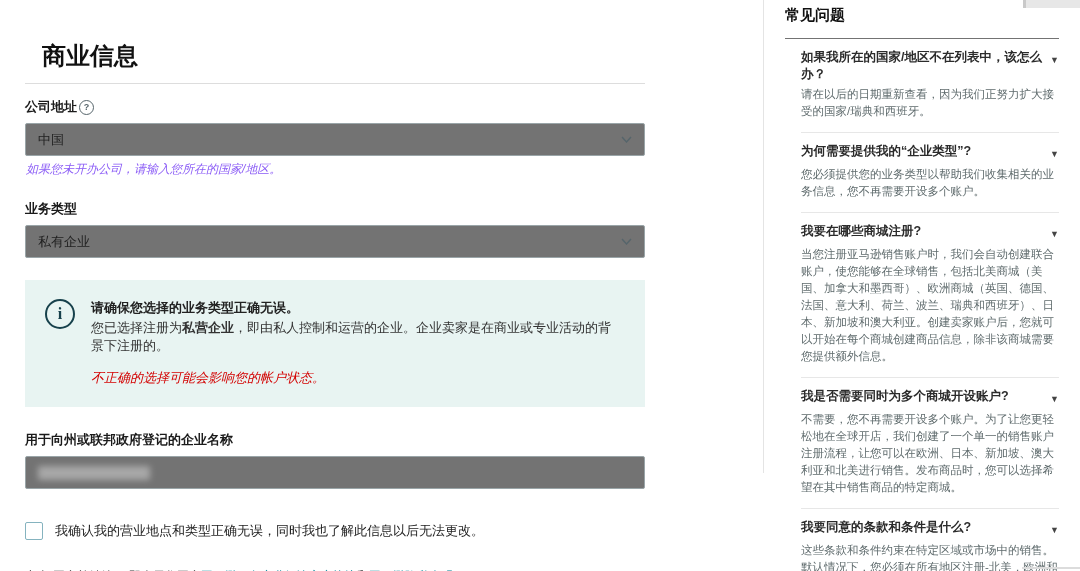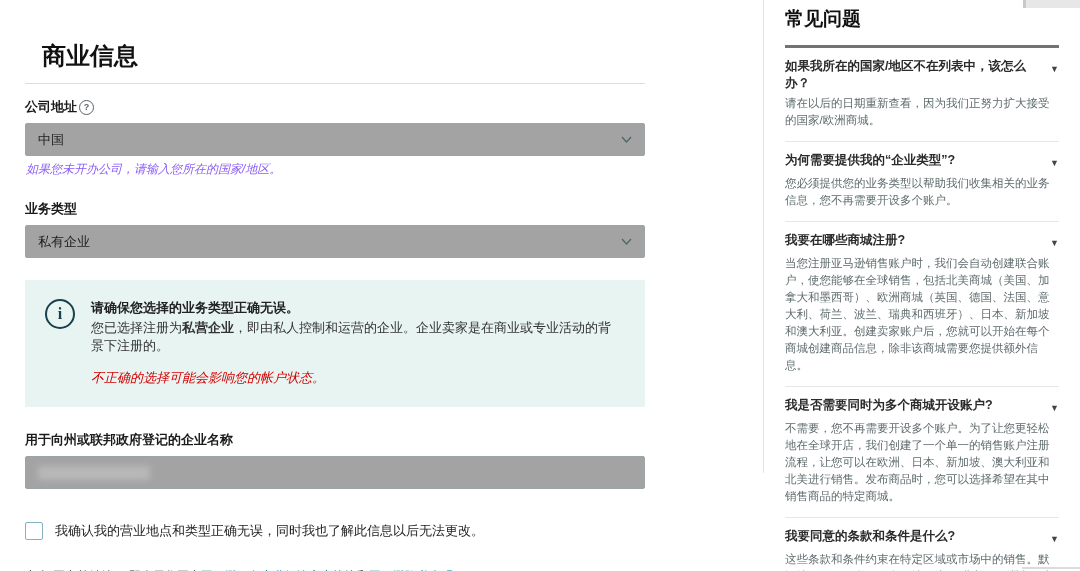--- a/index.html
+++ b/index.html
@@ -8,21 +8,21 @@
 
   
   .form-col{position:absolute;left:25px;top:40px;width:682px;}
   .page-title{font-size:24px;font-weight:bold;margin:0 0 11px 17px;color:#111;}
   .title-divider{width:620px;border-top:1px solid #ddd;margin-bottom:14px;}
 
   .field-label{font-size:13px;font-weight:bold;color:#1b1b1b;display:flex;align-items:center;gap:2px;margin-bottom:7px;}
   .help-icon{display:inline-flex;align-items:center;justify-content:center;width:13px;height:13px;
              border:1px solid #56656b;border-radius:50%;font-size:9px;font-weight:bold;color:#56656b;cursor:pointer;}
 
-  .select-box,.text-box{box-sizing:border-box;width:620px;height:33px;border:1px solid #9aa5a8;background:#a3a3a3;
+  .select-box,.text-box{box-sizing:border-box;width:620px;height:33px;border:1px solid #9aa5a8;background:#737373;
              display:flex;align-items:center;justify-content:space-between;padding:0 12px;font-size:13px;color:#222;border-radius:2px;}
   .chevron{width:11px;height:7px;flex:none;}
   .helper-text{font-size:12px;font-style:italic;color:#8b5cf6;margin:5px 0 0 1px;}     .gap22{height:22px;}     .gap24{height:24px;}
 
   .notice{box-sizing:border-box;width:620px;background:#e8f4f2;padding:19px 22px 20px 20px;display:flex;gap:16px;margin-top:22px;}
   .info-icon{flex:none;width:26px;height:26px;border:2px solid #17414c;border-radius:50%;color:#17414c;
              display:flex;align-items:center;justify-content:center;font-size:16px;font-weight:bold;font-family:"Liberation Serif","DejaVu Serif",serif;}
   .notice-heading{font-size:13px;font-weight:bold;color:#222;line-height:18px;}
   .notice-body{font-size:13px;color:#333;line-height:18px;margin-top:2px;}
   .notice-warning{font-size:13px;color:#d30000;margin-top:14px;font-style:italic;}
@@ -32,22 +32,22 @@
   .checkbox-row{display:flex;align-items:flex-start;gap:12px;margin-top:33px;font-size:13px;color:#222;line-height:17px;}
   .checkbox{flex:none;width:16px;height:16px;border:1px solid #85b3bf;border-radius:2px;background:#fff;cursor:pointer;}
 
   .footer-text{margin-top:27px;width:682px;font-size:12px;line-height:19px;color:#333;}
   .footer-text p{margin:0;}
   a.inline-link{color:#008296;text-decoration:none;cursor:pointer;}
 
   
   .v-divider{position:absolute;left:763px;top:0;width:1px;height:473px;background:#e4e4e4;}
   .faq{position:absolute;left:785px;top:6px;width:274px;}
-  .faq-title{font-size:19px;font-weight:bold;color:#111;margin:0 0 0 0;padding-bottom:13px;border-bottom:3px solid #737373;}
-  .faq-item{padding:10px 0 12px 0;border-bottom:1px solid #e7e7e7;}
+  .faq-title{font-size:15px;font-weight:bold;color:#111;margin:0 0 0 0;padding-bottom:13px;border-bottom:1px solid #737373;}
+  .faq-item{padding:10px 0 12px 0;border-bottom:1px solid #e7e7e7;margin-left:16px;}
   .faq-q{display:flex;justify-content:space-between;align-items:flex-start;gap:8px;
          font-size:12.5px;font-weight:bold;color:#2b2b2b;line-height:17px;cursor:pointer;}
   .caret{flex:none;font-size:9px;color:#444;margin-top:3px;}
   .faq-a{font-size:11.5px;color:#5f6b6d;line-height:17px;margin-top:3px;}
 
   
   .scroll-frag-top{position:absolute;left:1023px;top:0;width:57px;height:8px;background:#e7e7e7;}
   .scroll-frag-top::before{content:"";position:absolute;left:0;top:0;width:3px;height:8px;background:#c9c9c9;}
   .scroll-frag-bottom{position:absolute;left:1022px;top:567px;width:58px;height:2px;background:#dcdcdc;}
 </style>
@@ -115,21 +115,21 @@
   <div class="v-divider"></div>
 
   <aside class="faq">
     <h2 class="faq-title">常见问题</h2>
 
     <div class="faq-item">
       <div class="faq-q">
         <span>如果我所在的国家/地区不在列表中，该怎么办？</span>
         <span class="caret">▼</span>
       </div>
-      <div class="faq-a">请在以后的日期重新查看，因为我们正努力扩大接受的国家/欧洲商城。</div>
+      <div class="faq-a">请在以后的日期重新查看，因为我们正努力扩大接受的国家/瑞典和西班牙。</div>
     </div>
 
     <div class="faq-item">
       <div class="faq-q">
         <span>为何需要提供我的“企业类型”?</span>
         <span class="caret">▼</span>
       </div>
       <div class="faq-a">您必须提供您的业务类型以帮助我们收集相关的业务信息，您不再需要开设多个账户。</div>
     </div>
 

